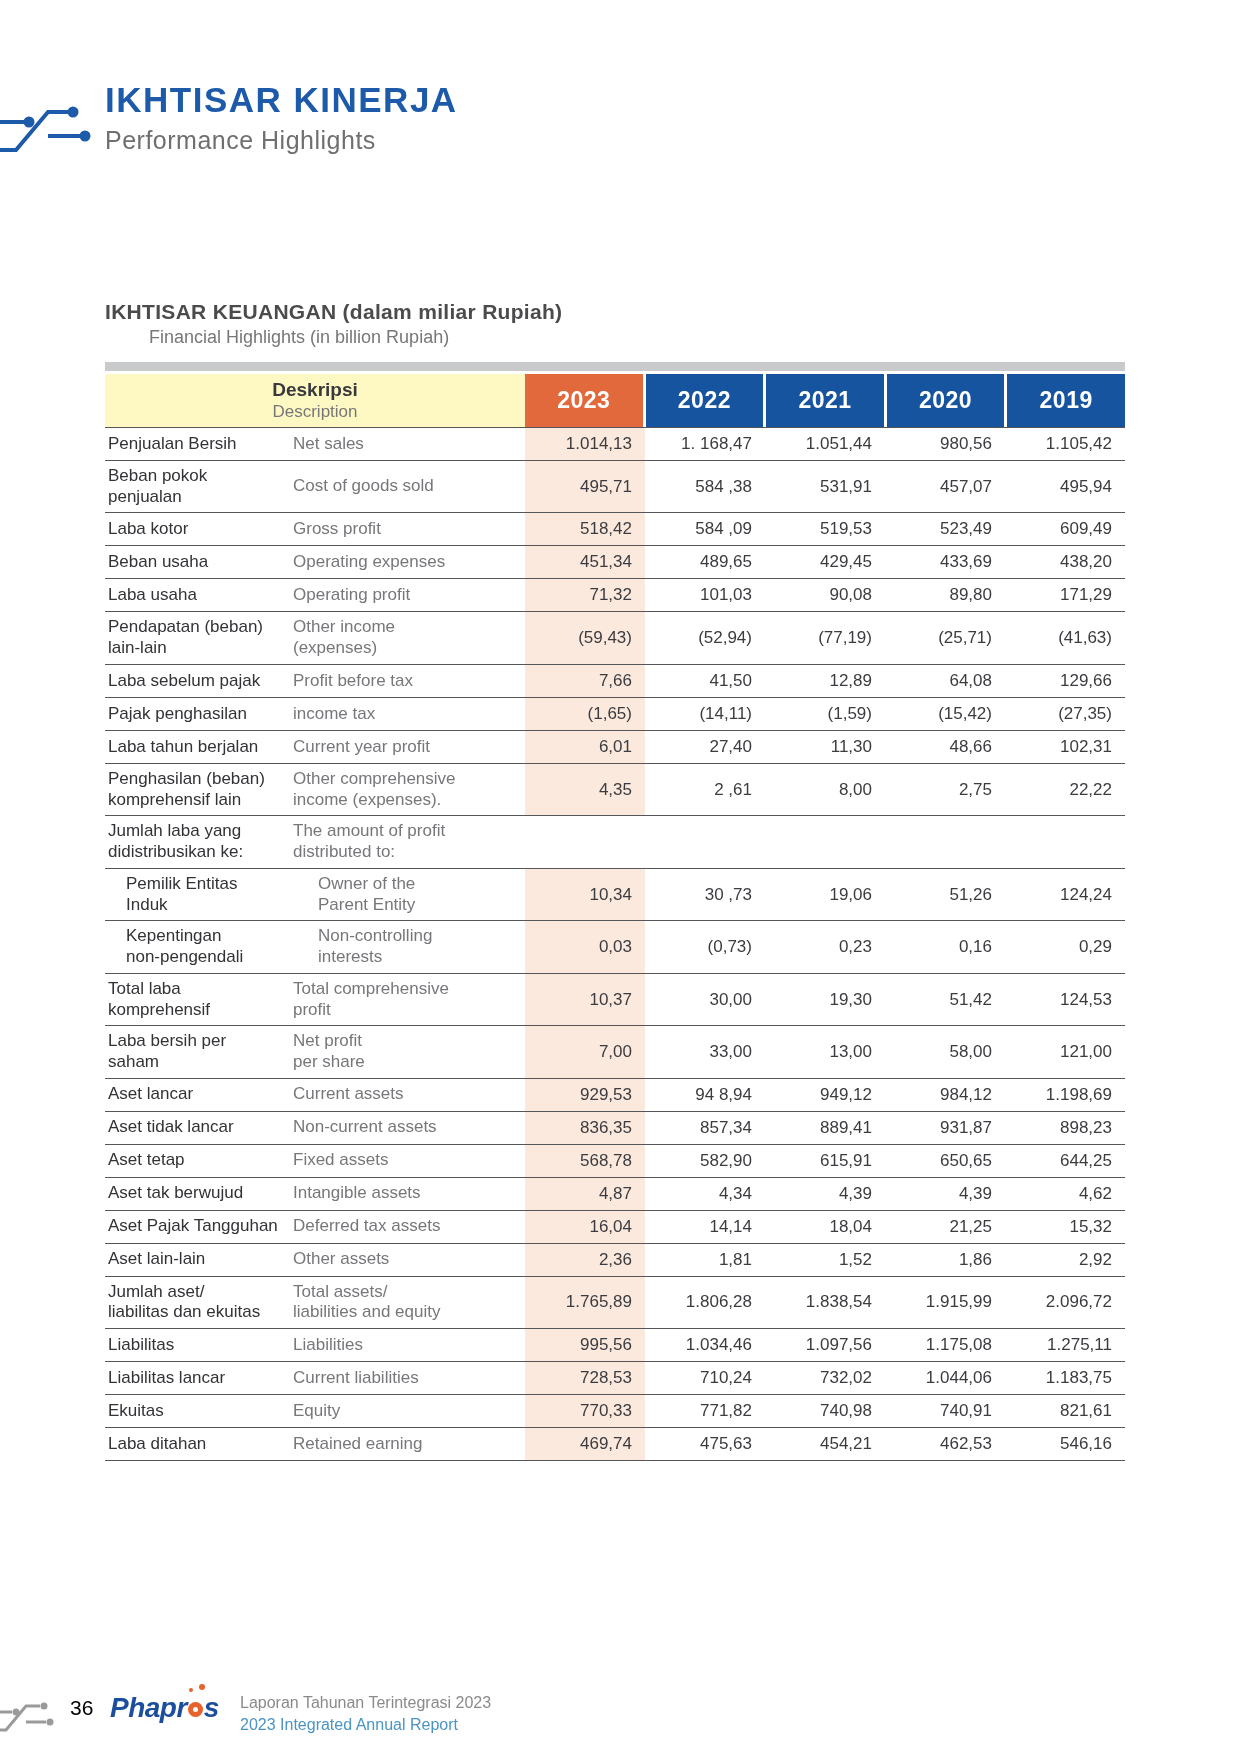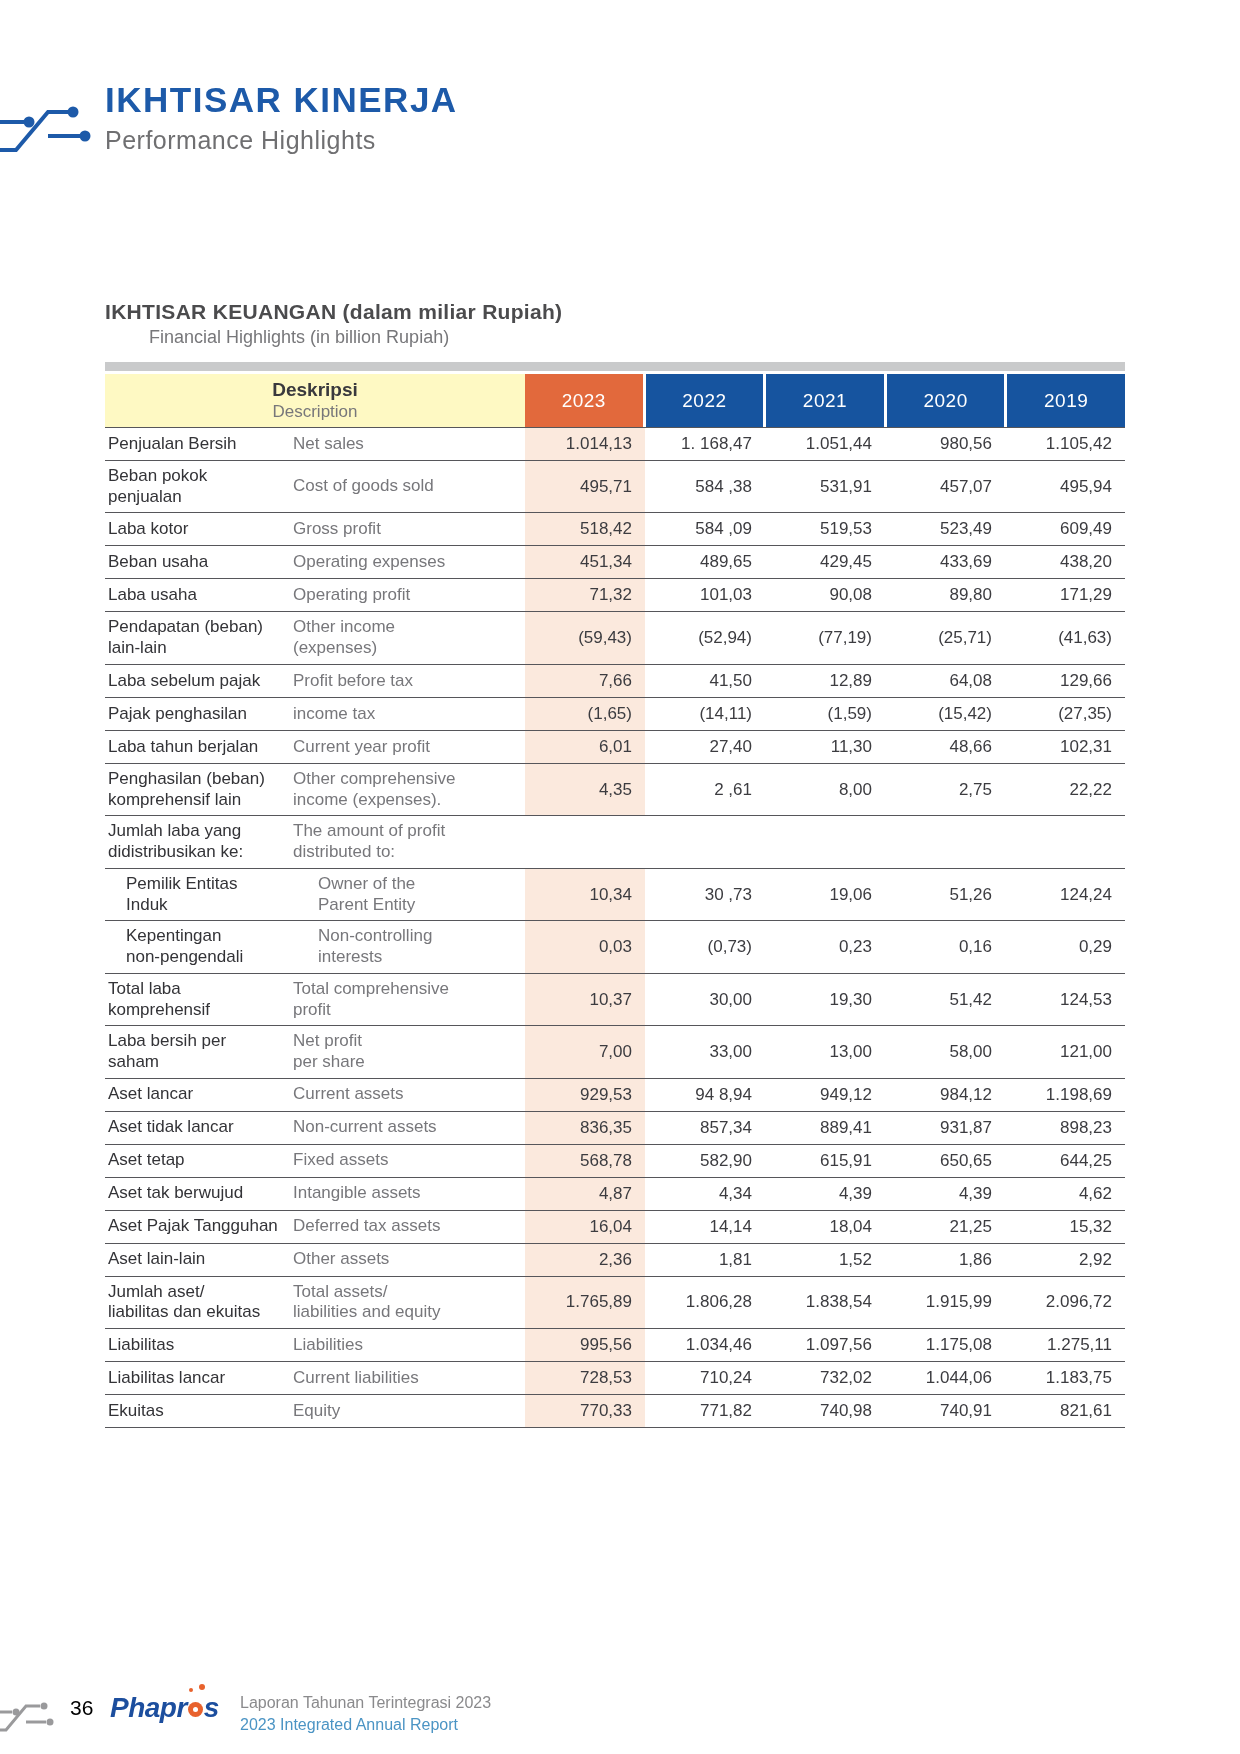--- a/index.html
+++ b/index.html
@@ -18,21 +18,21 @@
   .sec-title { font-size:21px; font-weight:bold; color:#4b4b4d; letter-spacing:0.3px; }
   .sec-sub { font-size:18px; color:#77777a; margin-top:3px;margin-left:44px; }
   .topbar { height:9px; background:#c9cacb; margin-top:14px; }
 
   
   .thead { display:flex; height:54px; border-bottom:1px solid #56565a; margin-top:3px; }
   .desc-head { width:420px; display:flex; flex-direction:column; justify-content:center; align-items:center; background:#fef9c3; }
   .desc-head .l1 { font-size:19px; font-weight:bold; color:#39393d; }
   .desc-head .l2 { font-size:17px; color:#77777a; margin-top:1px; }
   .ycell { flex:1; display:flex; align-items:center; justify-content:center;
-           background:#16549f; color:#ffffff; font-weight:normal; font-size:19px;
+           background:#16549f; color:#ffffff; font-weight:bold; font-size:23px;
            border-left:3px solid #ffffff; letter-spacing:0.5px; }
   .ycell.orange { background:#e2693c; border-left:none; }
 
   .trow { display:flex; align-items:stretch; border-bottom:1px solid #56565a; min-height:33px; }
   .c-id { width:186px; padding:5px 6px 5px 3px; font-size:17px; color:#333337;
           white-space:pre-line; display:flex; align-items:center; line-height:1.22; }
   .c-en { width:234px; padding:5px 8px 5px 2px; font-size:17px; color:#77777b;
           white-space:pre-line; display:flex; align-items:center; line-height:1.22; }
   .trow.indent .c-id { padding-left:21px; }
   .trow.indent .c-en { padding-left:27px; }
@@ -332,20 +332,29 @@
             <div class="c-val">1.183,75</div>
           </div>
           <div class="trow">
             <div class="c-id">Ekuitas</div>
             <div class="c-en">Equity</div>
             <div class="c-val hl">770,33</div>
             <div class="c-val">771,82</div>
             <div class="c-val">740,98</div>
             <div class="c-val">740,91</div>
             <div class="c-val">821,61</div>
+          </div>
+          <div class="trow">
+            <div class="c-id">Laba ditahan</div>
+            <div class="c-en">Retained earning</div>
+            <div class="c-val hl">469,74</div>
+            <div class="c-val">475,63</div>
+            <div class="c-val">454,21</div>
+            <div class="c-val">462,53</div>
+            <div class="c-val">546,16</div>
           </div>
         </div>
     </div>
   </div>
 
   <div class="footer">
     <div class="ftr-icon">
       <svg width="62" height="40" viewBox="0 0 62 40" fill="none">
         <line x1="0" y1="20" x2="18" y2="20" stroke="#9a9a9c" stroke-width="3"></line>
         <circle cx="22" cy="20" r="3.5" fill="#9a9a9c"></circle>

